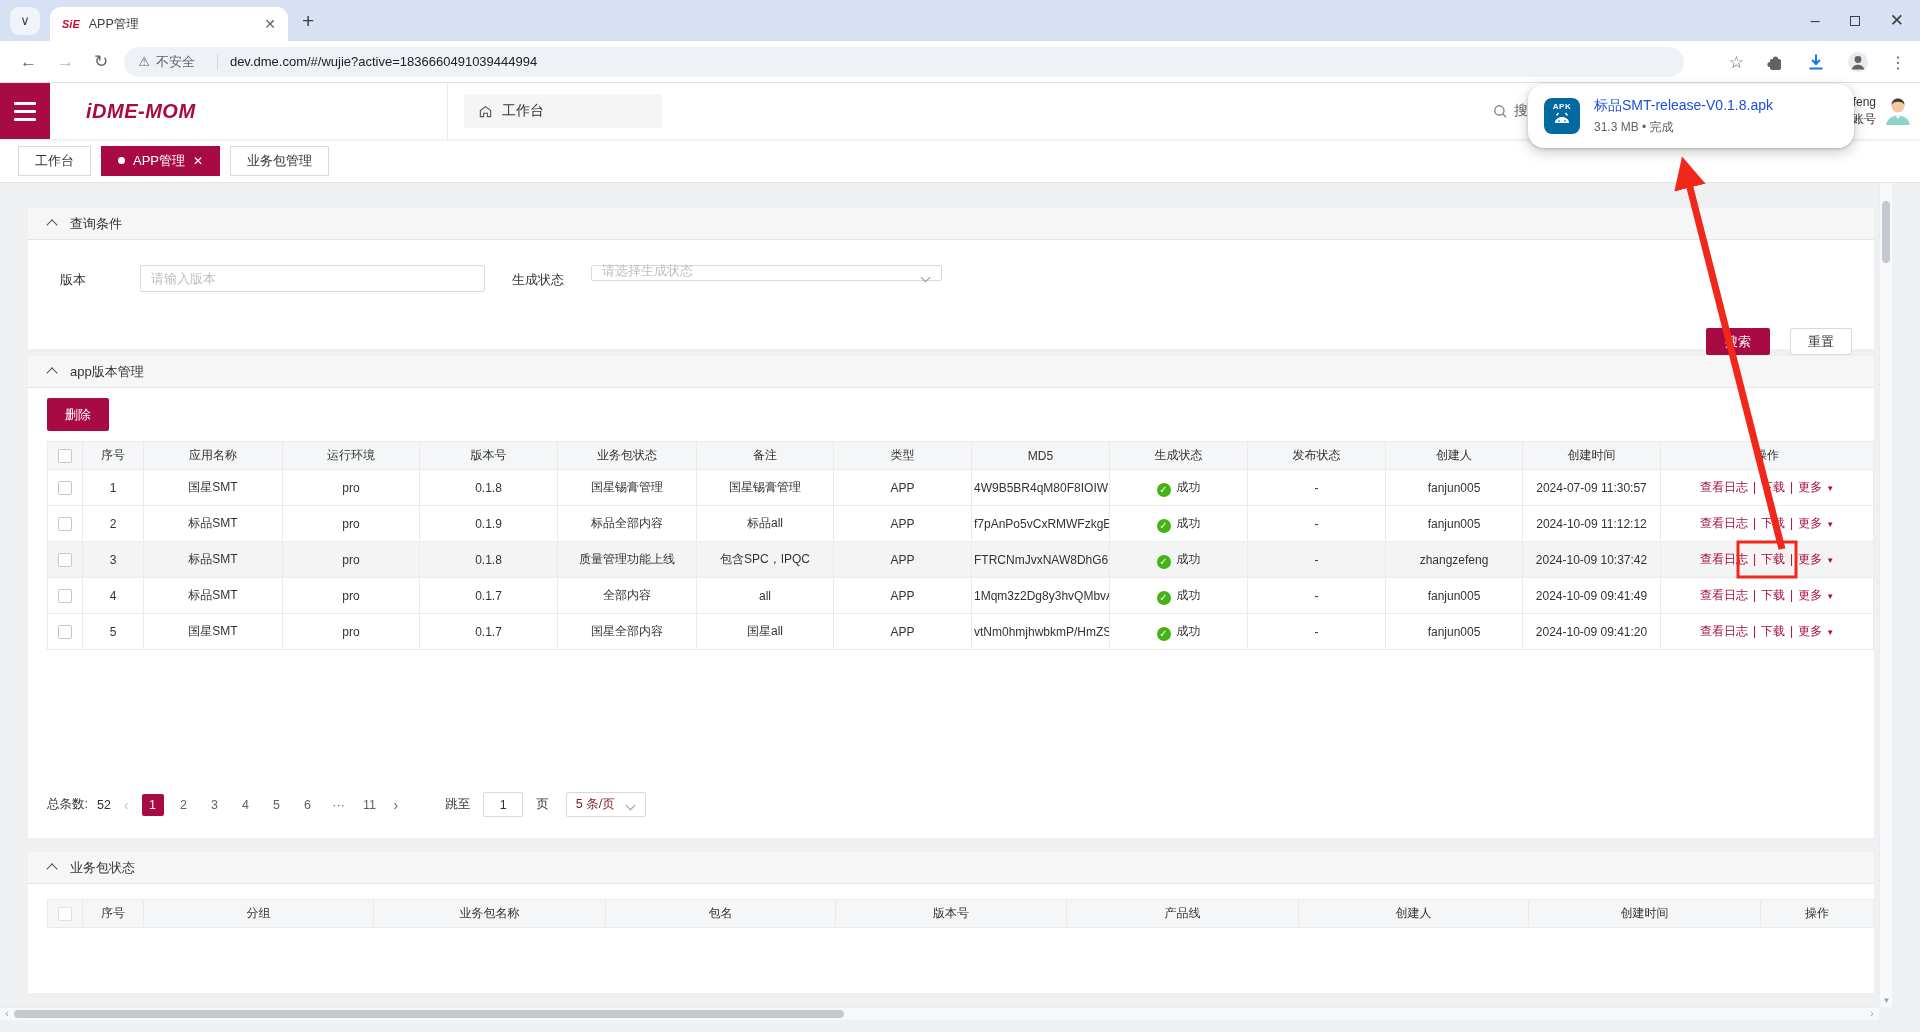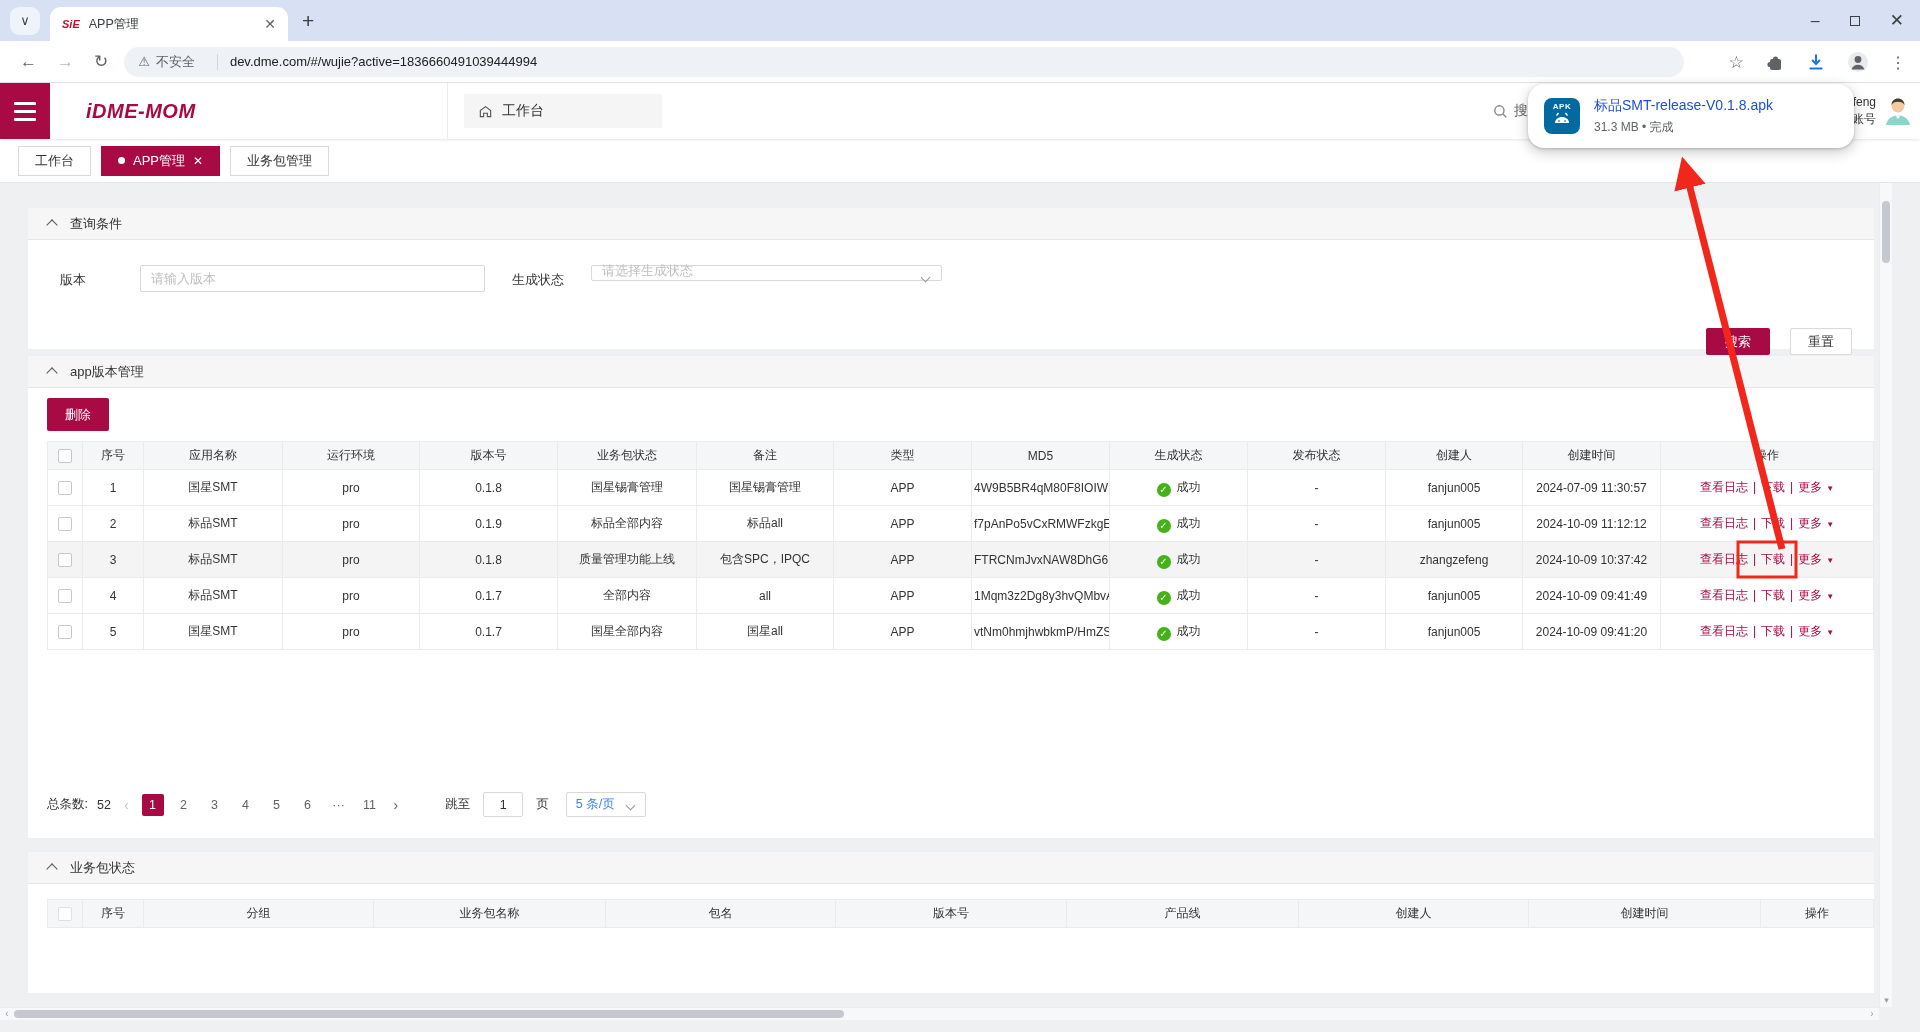--- a/index.html
+++ b/index.html
@@ -100,21 +100,21 @@
   .caret-dn{color:var(--brand);font-size:8px;margin-left:4px;}
   .caret-dn::before{content:"▼";}
 
   
   .pg{position:absolute;left:19px;top:436px;display:flex;align-items:center;font-size:12.5px;color:#333;gap:9px;}
   .pg .arrow{color:#c0c4cc;font-size:14px;padding:0 4px;}
   .pg .arrow.nx{color:#606266;}
   .pg-num{min-width:22px;height:22px;display:flex;align-items:center;justify-content:center;color:#606266;}
   .pg-num.active{background:var(--brand);color:#fff;border-radius:2px;}
   .pg-jump-input{width:40px;height:25px;border:1px solid #d9d9d9;border-radius:2px;text-align:center;font-size:12.5px;color:#333;margin:0 4px;font-family:"Liberation Sans",sans-serif;}
-  .pg-size{width:80px;height:25px;border:1px solid #d9d9d9;border-radius:2px;display:flex;align-items:center;justify-content:space-between;padding:0 9px;color:#3b82f6;margin-left:8px;}
+  .pg-size{width:80px;height:25px;border:1px solid #d9d9d9;border-radius:2px;display:flex;align-items:center;justify-content:space-between;padding:0 9px;color:#7f1d1d;margin-left:8px;}
 
   
   .vscroll{position:absolute;left:1879px;top:0;width:13px;height:824px;background:#f7f8f9;border-left:1px solid #ececec;}
   .vthumb{position:absolute;left:2px;top:18px;width:8px;height:62px;border-radius:4px;background:#c5c9cf;}
   .varrow{position:absolute;left:0;bottom:0;width:13px;height:14px;color:#9aa0a6;font-size:9px;text-align:center;line-height:14px;}
   .hscroll{position:absolute;left:0;top:824px;width:1879px;height:13px;background:#f7f8f9;border-top:1px solid #ececec;}
   .hthumb{position:absolute;left:14px;top:2px;width:830px;height:8px;border-radius:4px;background:#c5c9cf;}
   .harrow{position:absolute;top:0;width:14px;height:13px;color:#9aa0a6;font-size:10px;text-align:center;line-height:12px;}
   .harrow.l{left:0;} .harrow.r{right:0;}
 

